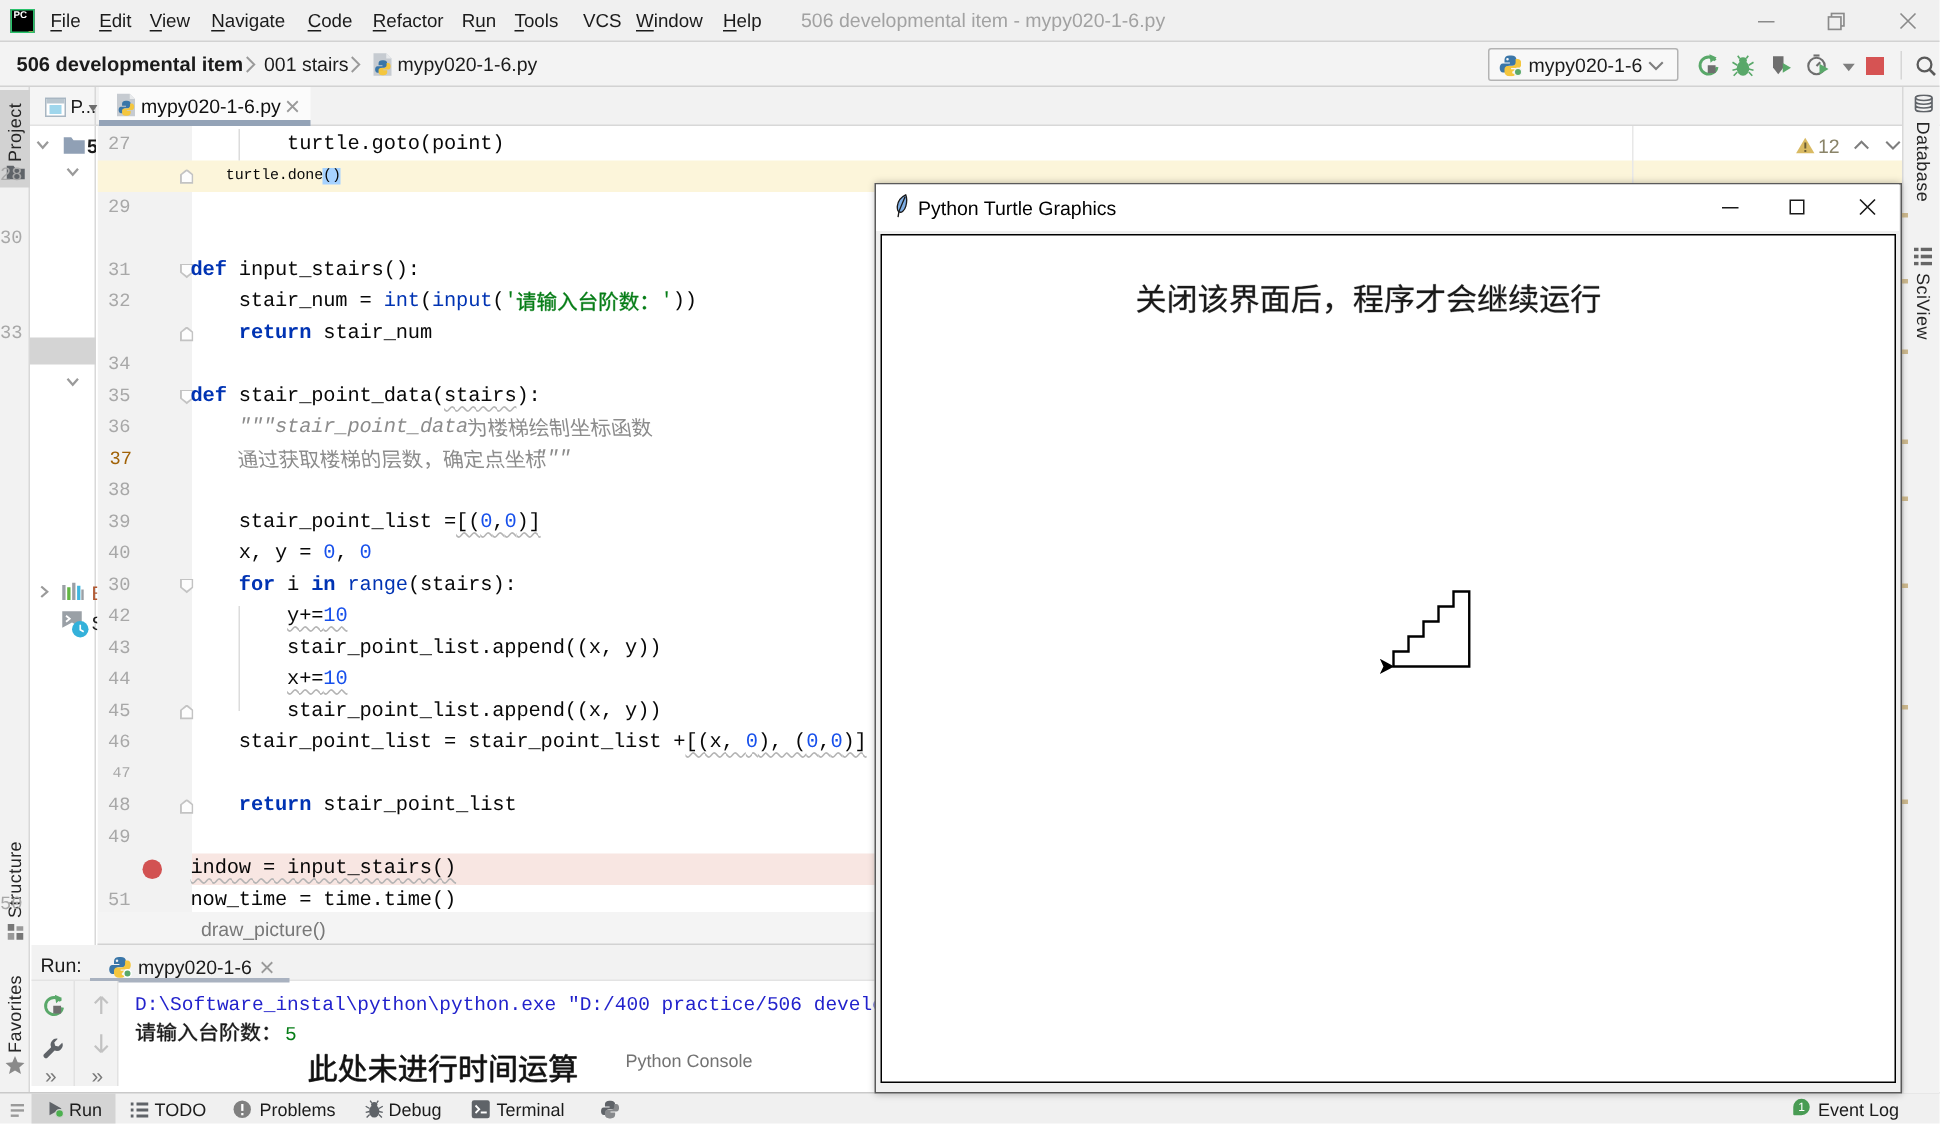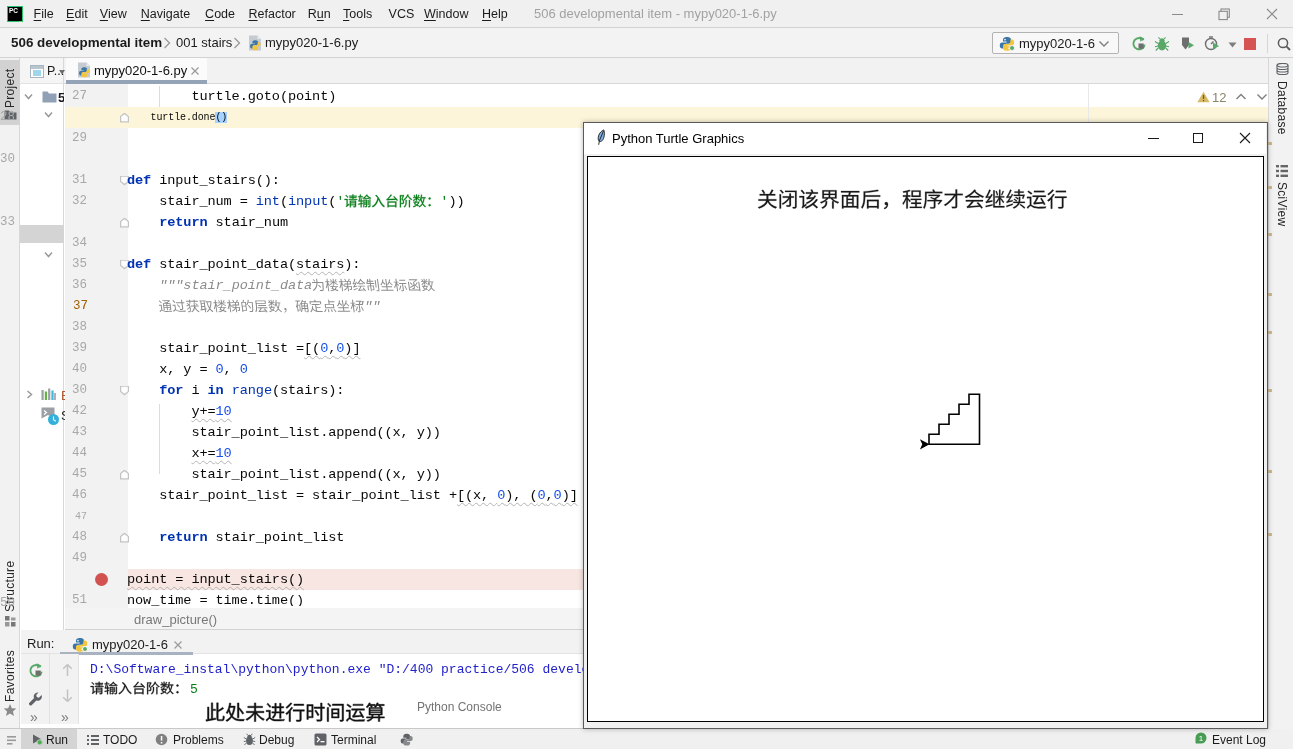--- a/index.html
+++ b/index.html
@@ -251,21 +251,21 @@
   </svg>
 <div class="a mono" style="left:127px;top:338px;font-size:13.6px;line-height:21px;letter-spacing:-0.11px;color:#080808;white-space:pre">    stair_point_list =<span class="wavy">[(<span class="num">0</span>,<span class="num">0</span>)]</span></div>
 <div class="a mono" style="left:127px;top:359px;font-size:13.6px;line-height:21px;letter-spacing:-0.11px;color:#080808;white-space:pre">    x, y = <span class="num">0</span>, <span class="num">0</span></div>
 <div class="a mono" style="left:127px;top:380px;font-size:13.6px;line-height:21px;letter-spacing:-0.11px;color:#080808;white-space:pre">    <span class="kw">for</span> i <span class="kw">in</span> <span class="bi">range</span>(stairs):</div>
 <div class="a mono" style="left:127px;top:401px;font-size:13.6px;line-height:21px;letter-spacing:-0.11px;color:#080808;white-space:pre">        <span class="wavy">y+=<span class="num">10</span></span></div>
 <div class="a mono" style="left:127px;top:422px;font-size:13.6px;line-height:21px;letter-spacing:-0.11px;color:#080808;white-space:pre">        stair_point_list.append((x, y))</div>
 <div class="a mono" style="left:127px;top:443px;font-size:13.6px;line-height:21px;letter-spacing:-0.11px;color:#080808;white-space:pre">        <span class="wavy">x+=<span class="num">10</span></span></div>
 <div class="a mono" style="left:127px;top:464px;font-size:13.6px;line-height:21px;letter-spacing:-0.11px;color:#080808;white-space:pre">        stair_point_list.append((x, y))</div>
 <div class="a mono" style="left:127px;top:485px;font-size:13.6px;line-height:21px;letter-spacing:-0.11px;color:#080808;white-space:pre">    stair_point_list = stair_point_list +<span class="wavy">[(x, <span class="num">0</span>), (<span class="num">0</span>,<span class="num">0</span>)]</span></div>
 <div class="a mono" style="left:127px;top:527px;font-size:13.6px;line-height:21px;letter-spacing:-0.11px;color:#080808;white-space:pre">    <span class="kw">return</span> stair_point_list</div>
-<div class="a mono" style="left:127px;top:569px;font-size:13.6px;line-height:21px;letter-spacing:-0.11px;color:#080808;white-space:pre"><span class="wavy">point = input_stairs()</span></div>
+<div class="a mono" style="left:127px;top:569px;font-size:13.6px;line-height:21px;letter-spacing:-0.11px;color:#080808;white-space:pre"><span class="wavy">indow = input_stairs()</span></div>
 <div class="a" style="left:0;top:590px;width:583px;height:16px;overflow:hidden">
     <div class="a mono" style="left:127px;top:0px;font-size:13.6px;line-height:21px;letter-spacing:-0.11px;color:#080808;white-space:pre">now_time = time.time()</div>
   </div>
 <svg class="a" style="left:1197px;top:91px" width="13" height="12">
     <path d="M6.5 0.8 L12.6 11.2 L0.4 11.2 Z" fill="#d9ba63"></path>
     <rect x="5.9" y="4" width="1.3" height="4" fill="#6b5d33"></rect>
     <rect x="5.9" y="9" width="1.3" height="1.3" fill="#6b5d33"></rect>
   </svg>
 <div class="a" style="left:1212px;top:90px;font-size:13px;color:#8a8469">12</div>
 <svg class="a" style="left:1235px;top:93px" width="12" height="8">

